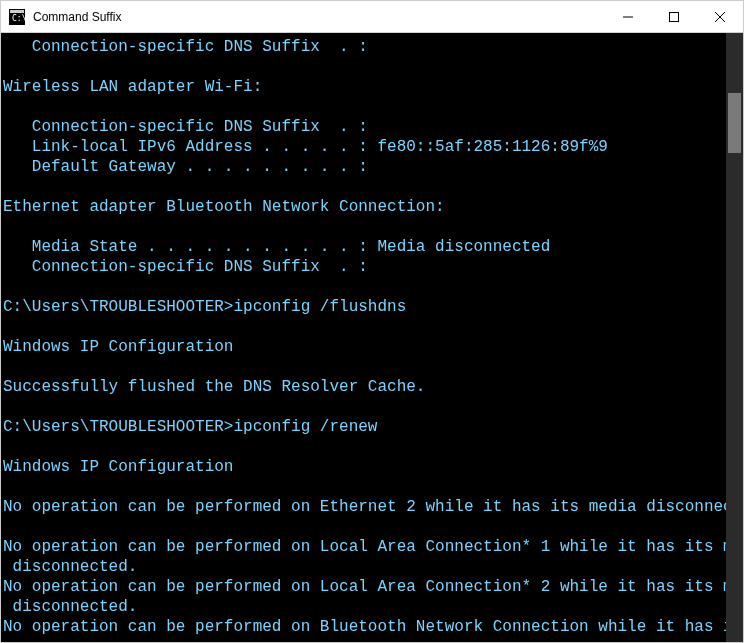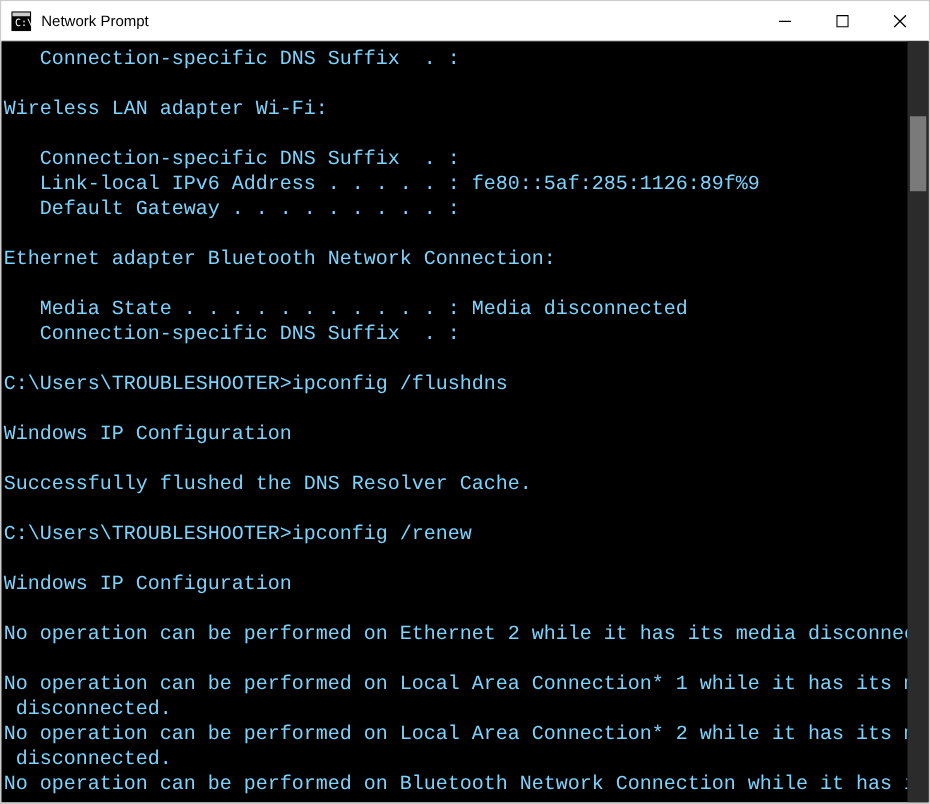--- a/index.html
+++ b/index.html
@@ -80,21 +80,21 @@
 <body>
 
 <div class="titlebar">
   <div class="icon">
     <svg width="16" height="16" viewBox="0 0 16 16">
       <rect x="0" y="0" width="16" height="16" fill="#000"></rect>
       <rect x="1" y="1" width="14" height="3" fill="#ccc"></rect>
       <text x="3" y="12" font-size="8" fill="#fff" font-family="monospace">C:\</text>
     </svg>
   </div>
-  <div class="title">Network Prompt</div>
+  <div class="title">Command Suffix</div>
   <div class="win-controls">
     <div class="win-btn">
       <svg width="10" height="10" viewBox="0 0 10 10">
           <line x1="0" y1="5" x2="10" y2="5" stroke="#000" stroke-width="1"></line>
         </svg>
     </div>
     <div class="win-btn">
       <svg width="10" height="10" viewBox="0 0 10 10">
           <rect x="0.5" y="0.5" width="9" height="9" fill="none" stroke="#000" stroke-width="1"></rect>
         </svg>

